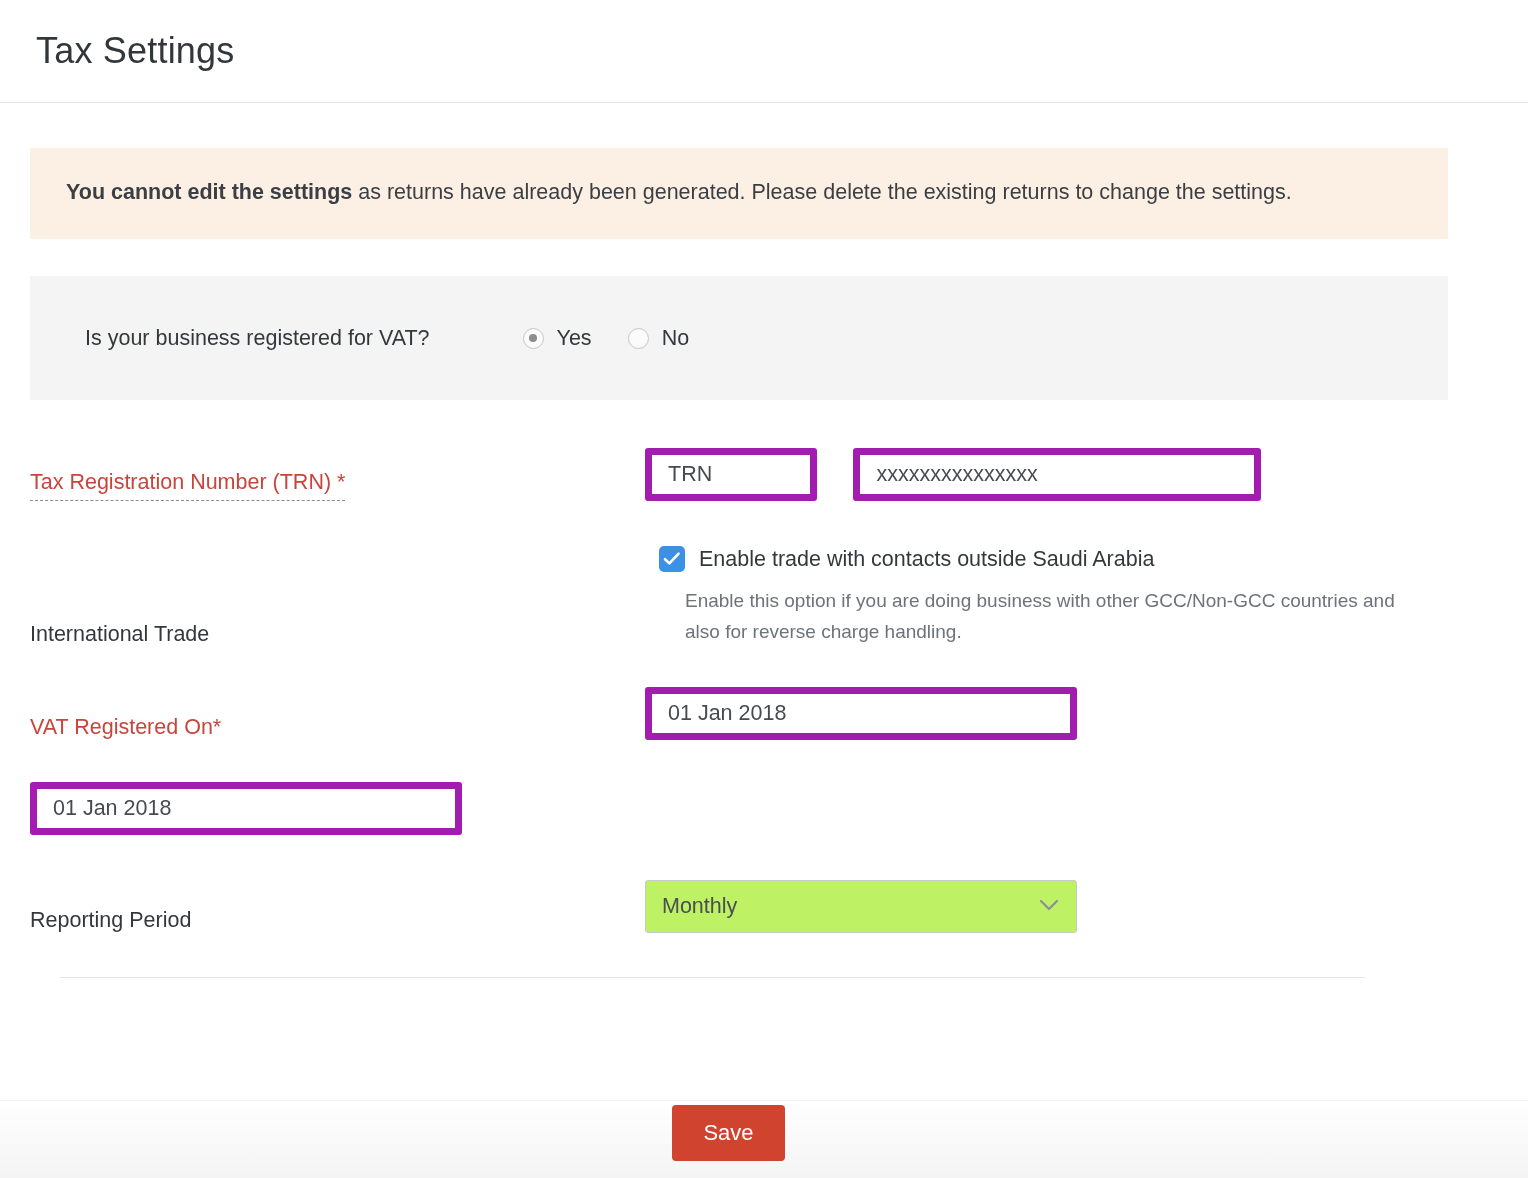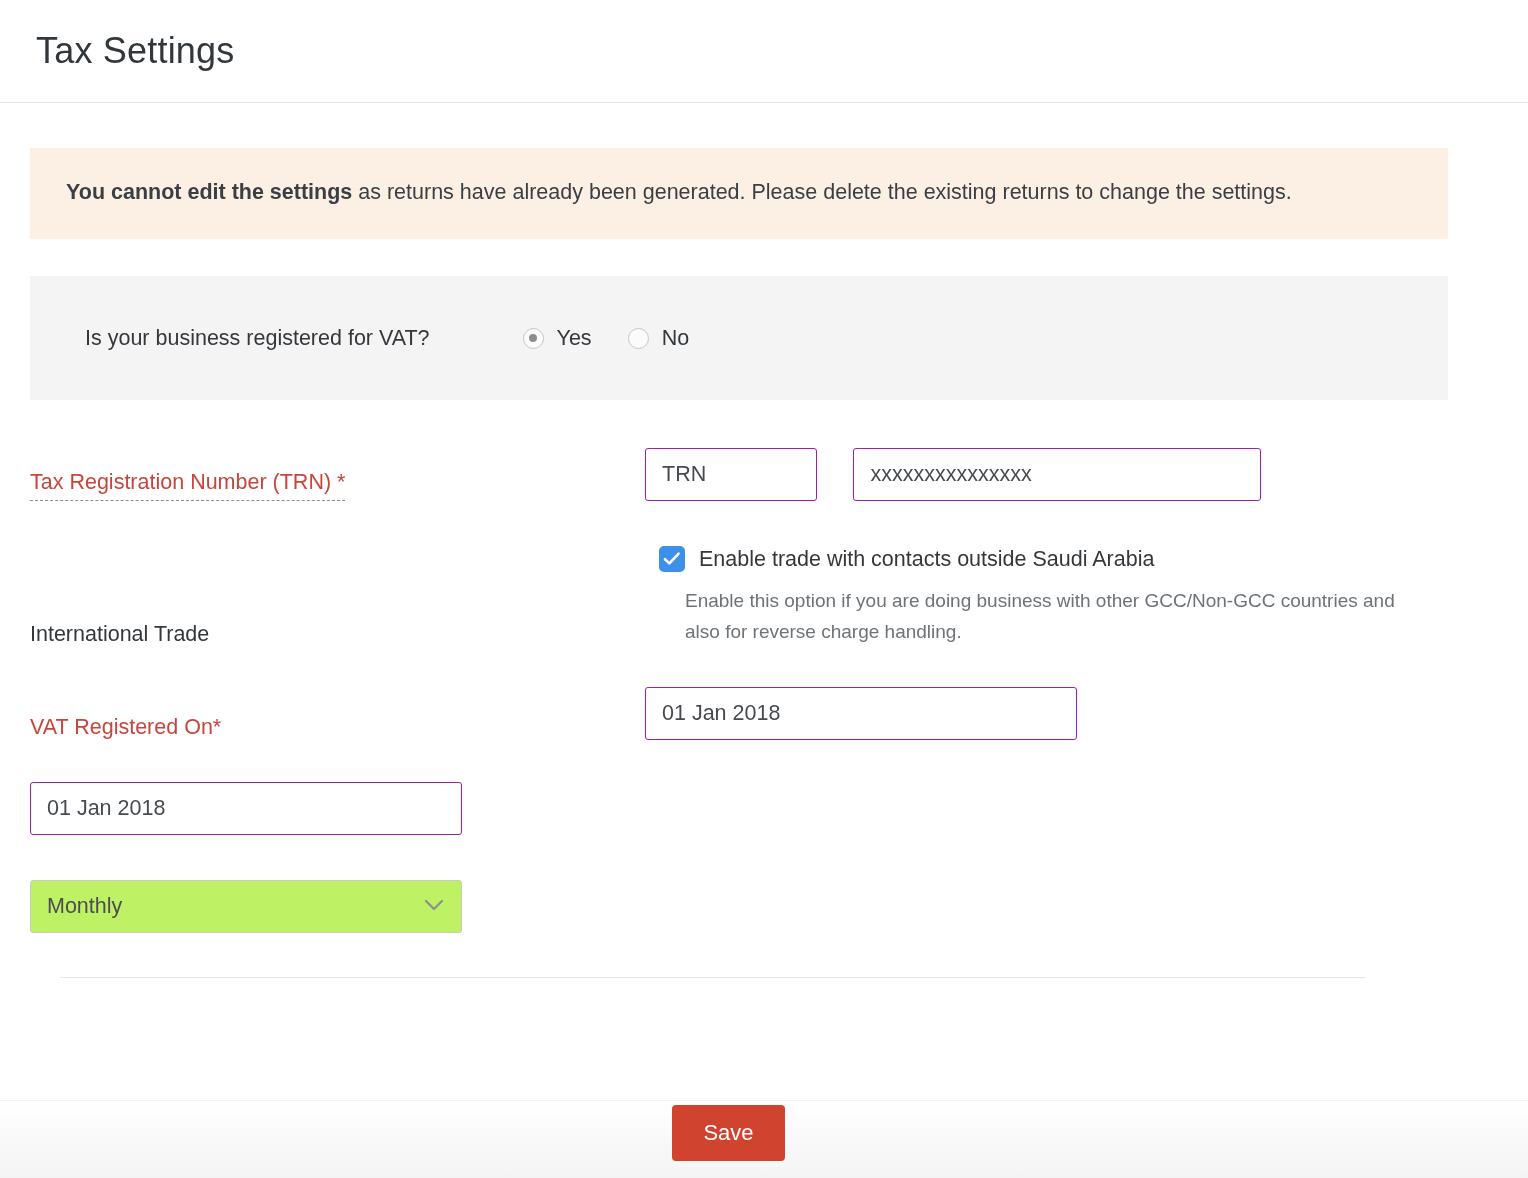--- a/index.html
+++ b/index.html
@@ -133,21 +133,21 @@
     color: #7d7d7d;
     font-size: 15px;
     line-height: 1;
     margin-left: 8px;
     vertical-align: 2px;
   }
 
   
   .txt-input {
     height: 53px;
-    border: 1px solid #a21caf;
+    border: 7px solid #a21caf;
     border-radius: 3px;
     background: #fff;
     font-family: "Liberation Sans", sans-serif;
     font-size: 21.5px;
     color: #474b50;
     padding: 12px 16px;
     outline: none;
   }
   .input-trn-prefix { width: 172px; }
   .input-trn-value  { width: 408px; margin-left: 32px; }
@@ -304,20 +304,21 @@
       </div>
     </div>
 
     <div class="form-row row-genfirst">
       <div class="form-field">
         <input class="txt-input input-date" type="text" value="01 Jan 2018" style="">
       </div>
     </div>
 
     <div class="form-row">
+      <div class="form-label">Reporting Period</div>
       <div class="form-field">
         <div class="select-wrap">
           <div class="sel-input">Monthly</div>
           <span class="sel-caret">
             <svg width="20" height="13" viewBox="0 0 20 13" aria-hidden="true">
               <path d="M2 2 L10 10 L18 2" fill="none" stroke="#8b8f93" stroke-width="2.2" stroke-linecap="round" stroke-linejoin="round"></path>
             </svg>
           </span>
         </div>
       </div>

